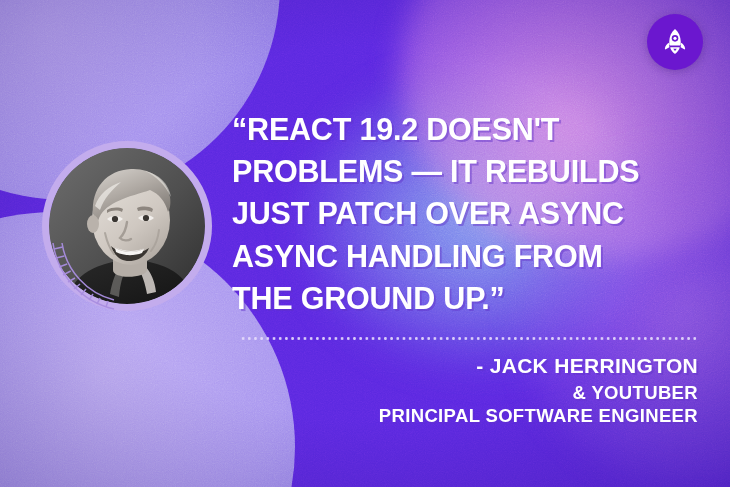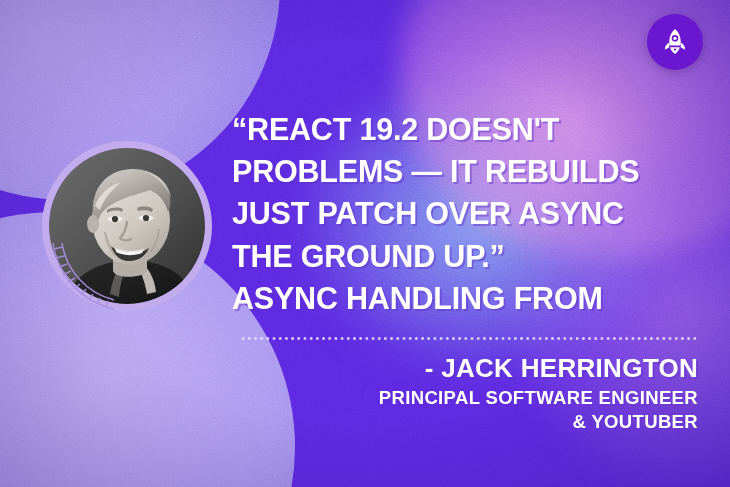--- a/index.html
+++ b/index.html
@@ -175,21 +175,21 @@
     background-repeat: repeat-x;
     opacity: .9;
   }
 
   .attrib {
     margin-top: 14px;
     text-align: right;
     color: #ffffff;
   }
   .attrib .name {
-    font-size: 26px;
+    font-size: 21px;
     font-weight: 700;
     letter-spacing: .3px;
     text-transform: uppercase;
     text-shadow: 2px 2px 0 rgba(96,48,200,.40);
     line-height: 1.12;
   }
   .attrib .role {
     font-size: 18.5px;
     font-weight: 700;
     letter-spacing: .35px;
@@ -315,28 +315,28 @@
       </g>
     </svg>
   </div>
 
   <div class="content">
 
     <blockquote class="quote">
       <span class="ln">“REACT 19.2 DOESN'T</span>
       <span class="ln">PROBLEMS — IT REBUILDS</span>
       <span class="ln">JUST PATCH OVER ASYNC</span>
+      <span class="ln">ASYNC HANDLING FROM</span>
       <span class="ln">THE GROUND UP.”</span>
-      <span class="ln">ASYNC HANDLING FROM</span>
     </blockquote>
 
     <div class="divider"></div>
 
     <div class="attrib">
       <div class="name">- JACK HERRINGTON</div>
       <div class="role">
+        <span class="rl">&amp; YOUTUBER</span>
         <span class="rl">PRINCIPAL SOFTWARE ENGINEER</span>
-        <span class="rl">&amp; YOUTUBER</span>
       </div>
     </div>
 
   </div>
 </div>
 
 </body></html>

